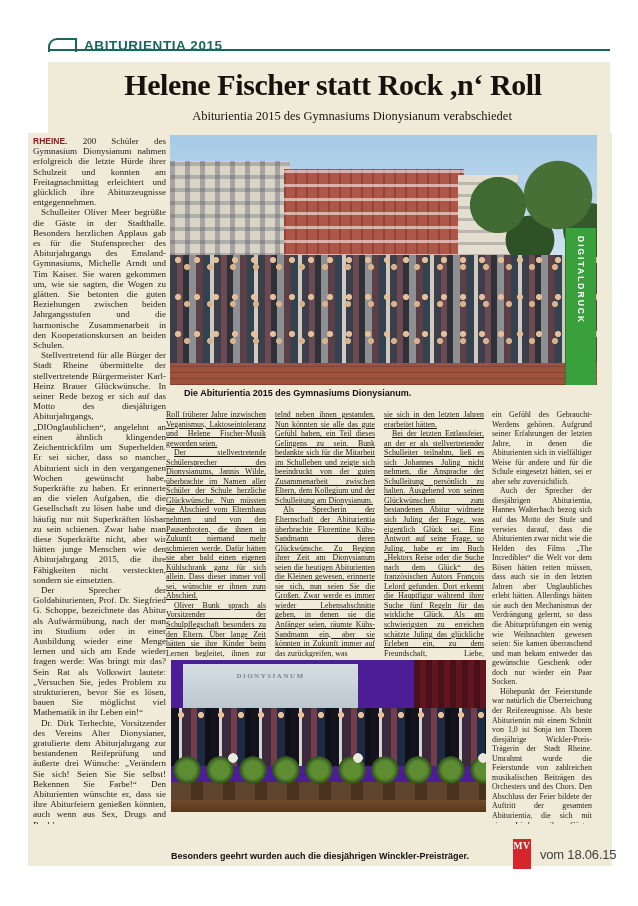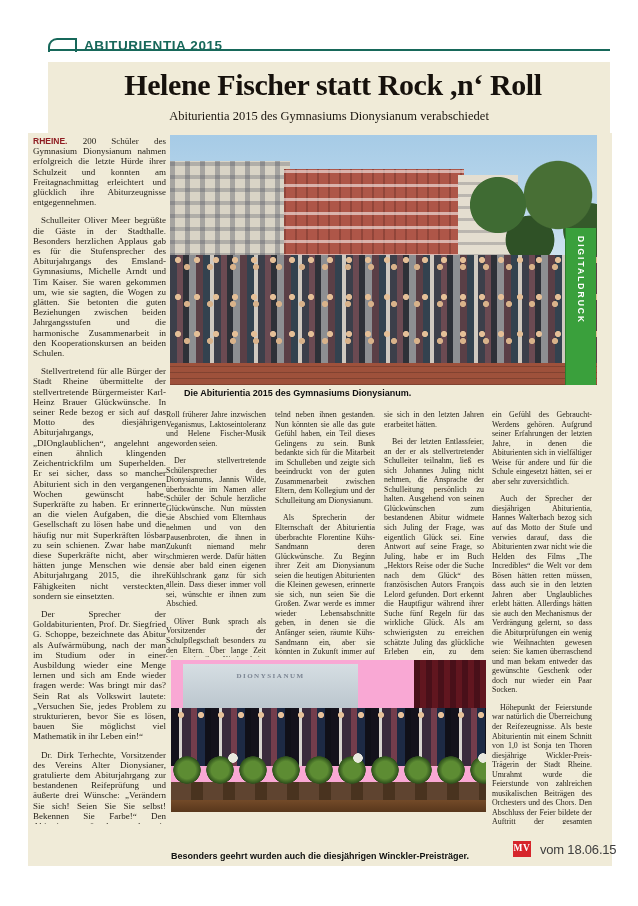--- a/index.html
+++ b/index.html
@@ -13,28 +13,28 @@
     color:#17685a;letter-spacing:.6px;}
   .kicker-rule{position:absolute;left:48px;top:49px;width:562px;height:2px;background:#17685a;}
 
   
   .cream-top{position:absolute;left:48px;top:62px;width:562px;height:71px;background:#f0ebd8;}
   .cream-main{position:absolute;left:28px;top:133px;width:584px;height:733px;background:#f0ebd8;}
 
   .headline{position:absolute;left:48px;top:64px;width:562px;margin:4px;text-align:center;
     font:bold 30px/34px "Liberation Serif",serif;color:#16110c;letter-spacing:-.4px;}
   .subheadline{position:absolute;left:48px;top:109px;width:562px;margin:0;text-align:center;
-    font:normal 12.5px "Liberation Serif",serif;color:#1b150f;}
+    font:normal 12.5px "Liberation Serif",serif;color:#1b150f;padding-left:23px;}
 
   
   .col{position:absolute;overflow:hidden;color:#211d16;text-align:justify;}
   .col p{margin:0;}
-  .col p.ind{text-indent:8px;margin-top:8px;}
+  .col p.ind{text-indent:8px;}
   .col-left{left:33px;top:136px;width:133px;height:688px;font-size:9px;line-height:10.2px;}
-  .col-a,.col-b,.col-c{top:410px;height:247px;}
+  .col-a,.col-b,.col-c{top:410px;height:247px;text-decoration:underline;}
   .col-a,.col-b,.col-c,.col-d{width:100px;font-size:7.9px;line-height:9.55px;}
   .col-a{left:166px;}
   .col-b{left:275px;}
   .col-c{left:384px;}
   .col-d{left:492px;top:410px;height:414px;}
   .dateline{font:bold 8.5px "Liberation Sans",sans-serif;color:#8f1d22;}
 
   .caption{position:absolute;font:bold 9px "Liberation Sans",sans-serif;color:#101010;}
   .cap1{left:184px;top:388px;width:427px;}
   .cap2{left:171px;top:816px;width:430px;margin-top:35px;}
@@ -64,21 +64,21 @@
       repeating-linear-gradient(90deg,#3c3f4a 0 7px,#6b4a52 7px 13px,#2e3138 13px 19px,#8d8f92 19px 26px,#5a3f46 26px 33px,#33424f 33px 40px,#cfc9c0 40px 44px);
     background-size:19px 37px,23px 37px,100% 100%;}
   .p1-pave{position:absolute;left:0;top:228px;width:427px;height:22px;background:#9e513b;
     background-image:repeating-linear-gradient(0deg,rgba(0,0,0,.18) 0 1px,transparent 1px 6px);}
   .p1-banner{position:absolute;left:395px;top:93px;width:30px;height:157px;background:#3aa03c;
     border-left:1px solid #2c7e2e;display:flex;align-items:flex-start;justify-content:center;}
   .p1-banner span{writing-mode:vertical-rl;font:bold 8.5px "Liberation Sans",sans-serif;
     color:#ffffff;letter-spacing:2px;margin-top:8px;}
 
   
-  .photo2{position:absolute;left:171px;top:660px;width:315px;height:152px;overflow:hidden;background:#f9a8d4;}
+  .photo2{position:absolute;left:171px;top:660px;width:315px;height:152px;overflow:hidden;background:#4c1d95;}
   .p2-screen{position:absolute;left:12px;top:4px;width:175px;height:56px;
     background:linear-gradient(180deg,#d6dee3,#b4c0c8);text-align:center;}
   .p2-screen span{font:bold 7px "Liberation Serif",serif;color:#7b8492;letter-spacing:1.5px;
     display:inline-block;margin-top:6px;}
   .p2-curtain{position:absolute;right:0;top:0;width:72px;height:98px;
     background:repeating-linear-gradient(90deg,#491019 0 6px,#61161f 6px 12px);}
   .p2-people{position:absolute;left:0;top:48px;width:315px;height:58px;
     background-color:#1c1726;
     background-image:
       radial-gradient(circle 3px at 10px 7px,#e6c199 96%,transparent),
@@ -89,21 +89,21 @@
   .p2-baskets{position:absolute;left:0;top:122px;width:315px;height:18px;
     background:repeating-linear-gradient(90deg,#5f4430 0 20px,#49331f 20px 32px);}
   .p2-bushes{position:absolute;left:0;top:92px;width:315px;height:42px;
     background-image:
       radial-gradient(circle 5px at 62px 6px,#e9e9df 90%,transparent),
       radial-gradient(circle 14px at 16px 18px,#5d8c33 62%,#2f511c 96%,transparent);
     background-size:125px 42px,33px 42px;}
 
   
   .footer-mark{position:absolute;left:513px;top:839px;white-space:nowrap;}
-  .mv-box{display:inline-block;width:18px;height:16px;background:#d6252b;color:#fff;
+  .mv-box{display:inline-block;width:18px;height:30px;background:#d6252b;color:#fff;
     font:bold 9.5px/14px "Liberation Serif",serif;text-align:center;letter-spacing:.5px;vertical-align:middle;}
   .mv-date{display:inline-block;margin-left:5px;font:13px "Liberation Sans",sans-serif;
     color:#3e3e3e;letter-spacing:-.2px;vertical-align:middle;}
   .page-badge{position:absolute;left:51px;top:873px;margin-top:33px;}
   .sq{display:inline-block;width:13px;height:13px;margin-right:2px;background:#2c7c6b;color:#fff;
     font:bold 10px/13px "Liberation Sans",sans-serif;text-align:center;vertical-align:top;}
   .sq-blank{width:9px;}
 </style>
 </head>
 <body>

